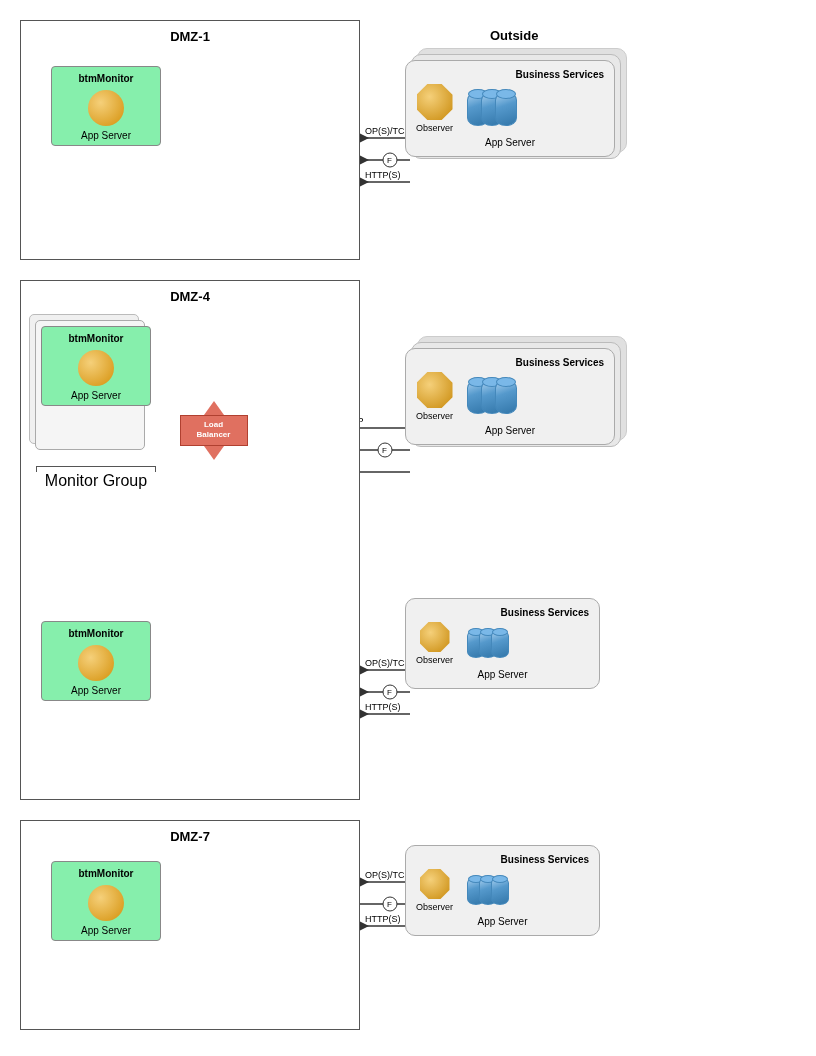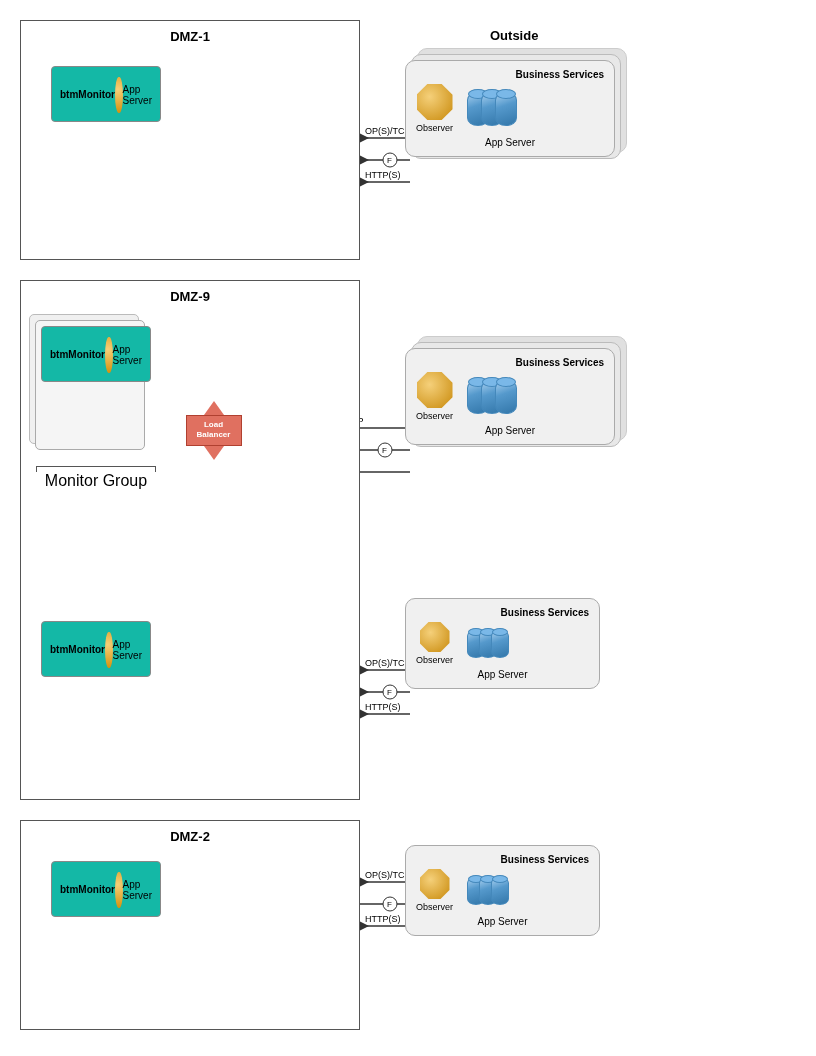--- a/index.html
+++ b/index.html
@@ -17,23 +17,23 @@
       width: 816px;
       min-height: 1056px;
       position: relative;
       padding: 20px;
     }
 
     
     .server-box {
       border: 1.5px solid #888;
       border-radius: 4px;
-      background: #14b8a6;
+      background: #86efac;
       display: flex;
-      flex-direction: row;
+      flex-direction: column;
       align-items: center;
       padding: 6px 8px 4px 8px;
       position: relative;
     }
 
     .server-box-label {
       font-size: 10px;
       font-weight: bold;
       margin-bottom: 2px;
     }
@@ -226,42 +226,42 @@
         </div>
       </div>
     </div>
     <div style="font-size:10px; margin-top:4px; text-align:center;">App Server</div>
   </div>
 
   <div style="position:absolute; top:54px; left:411px; width:210px; height:105px; background:#e8e8e8; border:1.5px solid #bbb; border-radius:10px; z-index:-1;"></div>
   <div style="position:absolute; top:48px; left:417px; width:210px; height:105px; background:#e0e0e0; border:1.5px solid #ccc; border-radius:10px; z-index:-2;"></div>
 
   <div style="position:absolute; top:280px; left:20px; width:340px; height:520px; border:1.5px solid #555; background:#fff;">
-    <div class="zone-title" style="position:absolute; top:8px; left:50%; transform:translateX(-50%);">DMZ-9</div>
+    <div class="zone-title" style="position:absolute; top:8px; left:50%; transform:translateX(-50%);">DMZ-4</div>
 
     <div style="position:absolute; top:45px; left:20px; width:130px;">
 
       <div style="position:absolute; top:-12px; left:-12px; width:110px; height:130px; border:1.5px solid #bbb; border-radius:5px; background:#f0f0f0; z-index:0;"></div>
       <div style="position:absolute; top:-6px; left:-6px; width:110px; height:130px; border:1.5px solid #aaa; border-radius:5px; background:#f5f5f5; z-index:1;"></div>
       <div class="server-box" style="position:relative; z-index:2; width:110px;">
         <span class="server-box-label">btmMonitor</span>
         <div class="sphere-gold" style="margin: 4px 0;"></div>
         <span style="font-size:10px;">App Server</span>
       </div>
     </div>
 
     <div style="position:absolute; top:185px; left:10px; width:130px; text-align:center; font-size:16px;">
       <div style="border-top: 1px solid #555; border-left:1px solid #555; border-right:1px solid #555; height:6px; margin: 0 5px;"></div>
       Monitor Group
     </div>
 
     <div style="position:absolute; top:120px; left:165px; width:55px; display:flex; flex-direction:column; align-items:center;">
 
       <div style="width:0; height:0; border-left:10px solid transparent; border-right:10px solid transparent; border-bottom:14px solid #e07060;"></div>
-      <div style="background:#e07060; color:#fff; font-size:8px; font-weight:bold; text-align:center; padding:4px 0; line-height:1.3; border:1px solid #b04030; width:56px;">Load<br>Balancer</div>
+      <div style="background:#e07060; color:#fff; font-size:8px; font-weight:bold; text-align:center; padding:4px 0; line-height:1.3; border:1px solid #b04030; width:68px;">Load<br>Balancer</div>
 
       <div style="width:0; height:0; border-left:10px solid transparent; border-right:10px solid transparent; border-top:14px solid #e07060;"></div>
     </div>
 
     <div style="position:absolute; top:340px; left:20px; width:110px;">
       <div class="server-box">
         <span class="server-box-label">btmMonitor</span>
         <div class="sphere-gold" style="margin: 4px 0;"></div>
         <span style="font-size:10px;">App Server</span>
       </div>
@@ -300,21 +300,21 @@
           <div class="cyl-item-sm"></div>
           <div class="cyl-item-sm"></div>
           <div class="cyl-item-sm"></div>
         </div>
       </div>
     </div>
     <div style="font-size:10px; margin-top:4px; text-align:center;">App Server</div>
   </div>
 
   <div style="position:absolute; top:820px; left:20px; width:340px; height:210px; border:1.5px solid #555; background:#fff;">
-    <div class="zone-title" style="position:absolute; top:8px; left:50%; transform:translateX(-50%);">DMZ-2</div>
+    <div class="zone-title" style="position:absolute; top:8px; left:50%; transform:translateX(-50%);">DMZ-7</div>
 
     <div style="position:absolute; top:40px; left:30px; width:110px;">
       <div class="server-box">
         <span class="server-box-label">btmMonitor</span>
         <div class="sphere-gold" style="margin: 4px 0;"></div>
         <span style="font-size:10px;">App Server</span>
       </div>
     </div>
   </div>
 

